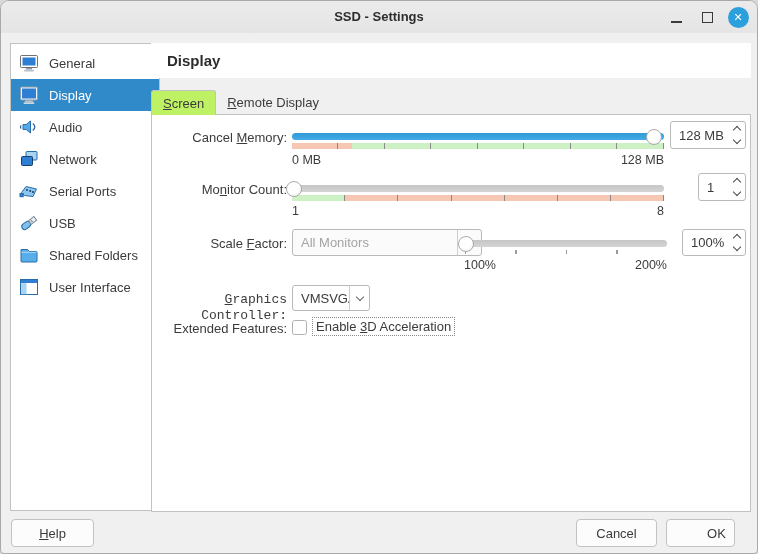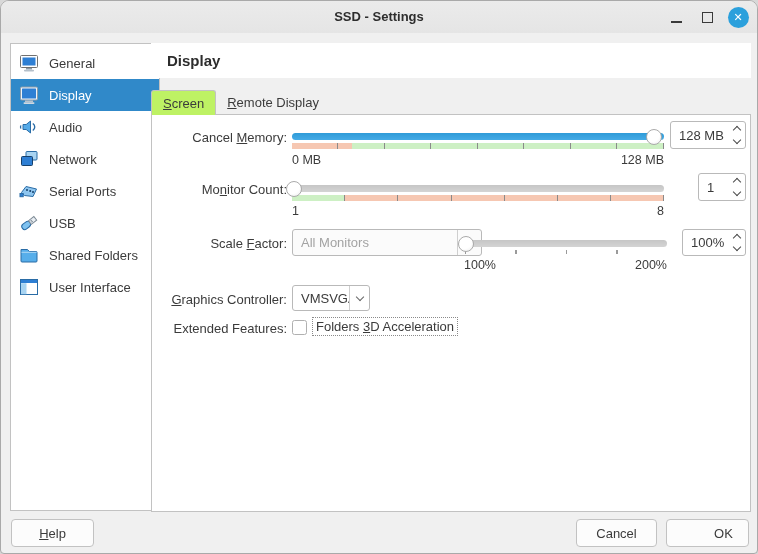--- a/index.html
+++ b/index.html
@@ -240,35 +240,35 @@
       <div class="spin-btns">
         <div class="spin-btn">
             <span class="chev up"></span>
           </div>
         <div class="spin-btn">
             <span class="chev down"></span>
           </div>
       </div>
     </div>
 
-    <div class="flabel" style="left:0;top:177px;"><span></span><span class="mn">G</span><span>raphics Controller:</span></div>
+    <div class="flabel" style="left:0;top:177px;font-family:Liberation Mono, monospace;"><span></span><span class="mn">G</span><span>raphics Controller:</span></div>
     <div class="combo" style="left:140px;top:170px;width:78px;height:26px;">
       <span class="combo-text">VMSVGA</span>
       <span class="combo-arrow" style="width:20px;">
           <span class="chev down" style="margin:0 0 2px 0;"></span>
         </span>
     </div>
 
     <div class="flabel" style="left:0;top:206px;">Extended Features:</div>
     <div class="checkbox" style="left:140px;top:205px;"></div>
-    <div class="cb-label" style="left:160px;top:202px;"><span>Folders </span><span class="mn">3</span><span>D Acceleration</span></div>
+    <div class="cb-label" style="left:160px;top:202px;"><span>Enable </span><span class="mn">3</span><span>D Acceleration</span></div>
 
   </div>
 
   <div class="footer-btn" style="left:10px;top:518px;width:83px;">
       <span></span>
       <span class="mn">H</span>
       <span>elp</span>
     </div>
   <div class="footer-btn" style="left:575px;top:518px;width:81px;">Cancel</div>
-  <div class="footer-btn" style="left:665px;top:518px;width:83px;padding-left:32px;">OK</div>
+  <div class="footer-btn" style="left:665px;top:518px;width:69px;padding-left:32px;">OK</div>
 
 </div>
 
 </body></html>

